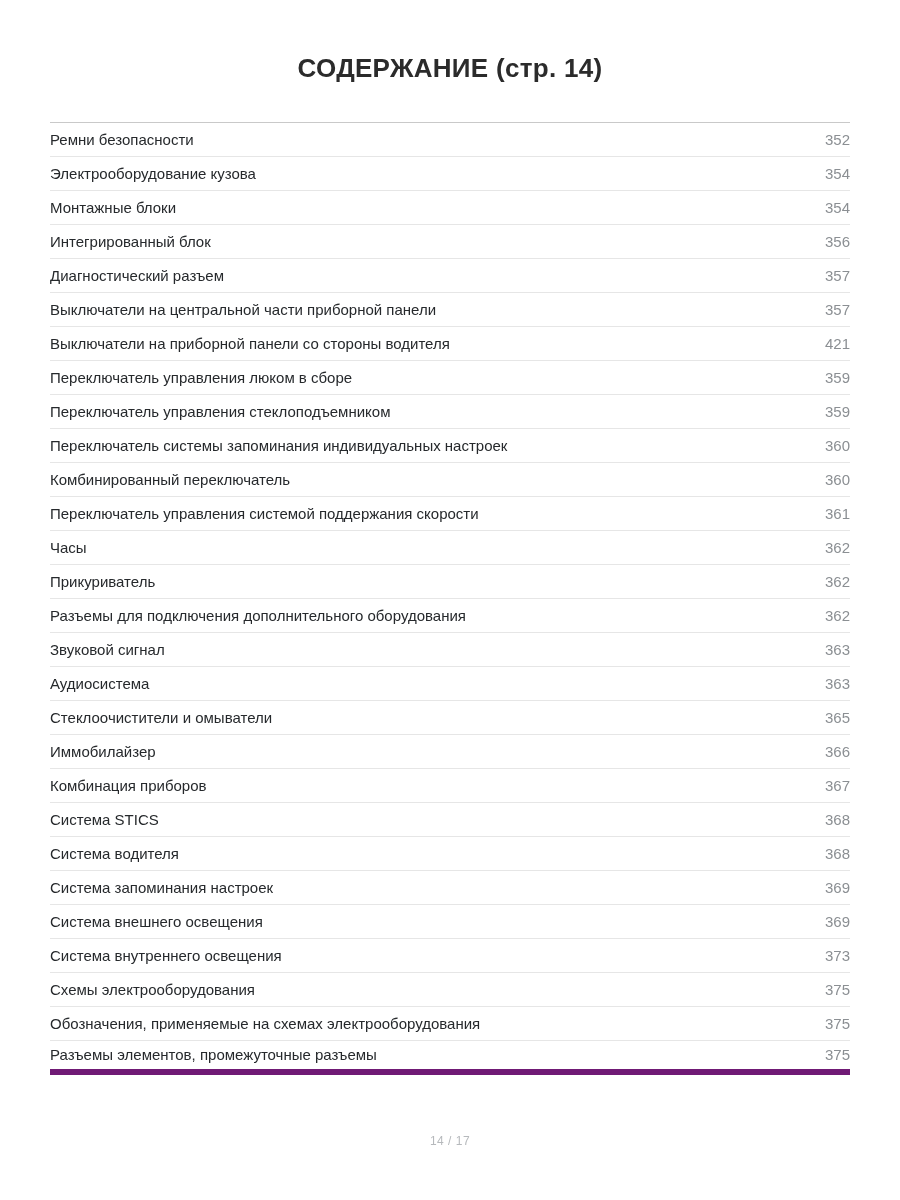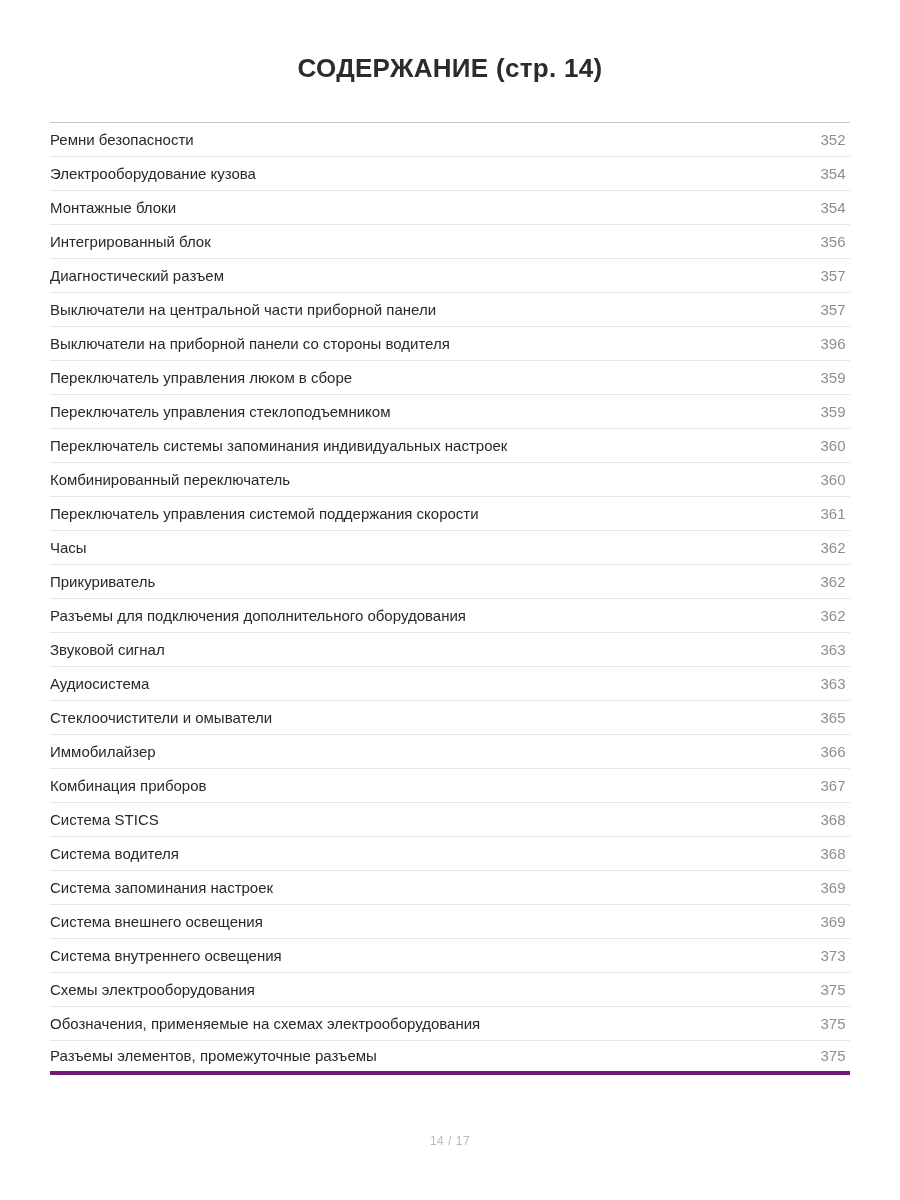--- a/index.html
+++ b/index.html
@@ -47,37 +47,37 @@
   }
   .toc-row {
     display: flex;
     align-items: center;
     justify-content: space-between;
     height: 34px;
     border-bottom: 1px solid #e6e6e6;
     box-sizing: border-box;
   }
   .toc-row:last-child {
-    border-bottom: 4px solid #701a75;
+    border-bottom: 6px solid #701a75;
   }
   .toc-label {
     font-size: 15px;
     color: #26292c;
     line-height: 20px;
     white-space: nowrap;
     overflow: hidden;
     text-overflow: ellipsis;
     padding-right: 16px;
   }
   .toc-page {
     font-size: 15px;
     color: #8b8f93;
     line-height: 20px;
     flex: 0 0 auto;
-    text-align: center;
+    text-align: right;
     min-width: 34px;
   }
   .footer {
     margin-top: auto;
     text-align: center;
     font-size: 12px;
     color: #b6b9bc;
     padding-bottom: 52px;
     letter-spacing: 0.5px;
   }
@@ -111,21 +111,21 @@
       <div class="toc-row">
         <span class="toc-label">Диагностический разъем</span>
         <span class="toc-page">357</span>
       </div>
       <div class="toc-row">
         <span class="toc-label">Выключатели на центральной части приборной панели</span>
         <span class="toc-page">357</span>
       </div>
       <div class="toc-row">
         <span class="toc-label">Выключатели на приборной панели со стороны водителя</span>
-        <span class="toc-page">396</span>
+        <span class="toc-page">421</span>
       </div>
       <div class="toc-row">
         <span class="toc-label">Переключатель управления люком в сборе</span>
         <span class="toc-page">359</span>
       </div>
       <div class="toc-row">
         <span class="toc-label">Переключатель управления стеклоподъемником</span>
         <span class="toc-page">359</span>
       </div>
       <div class="toc-row">

